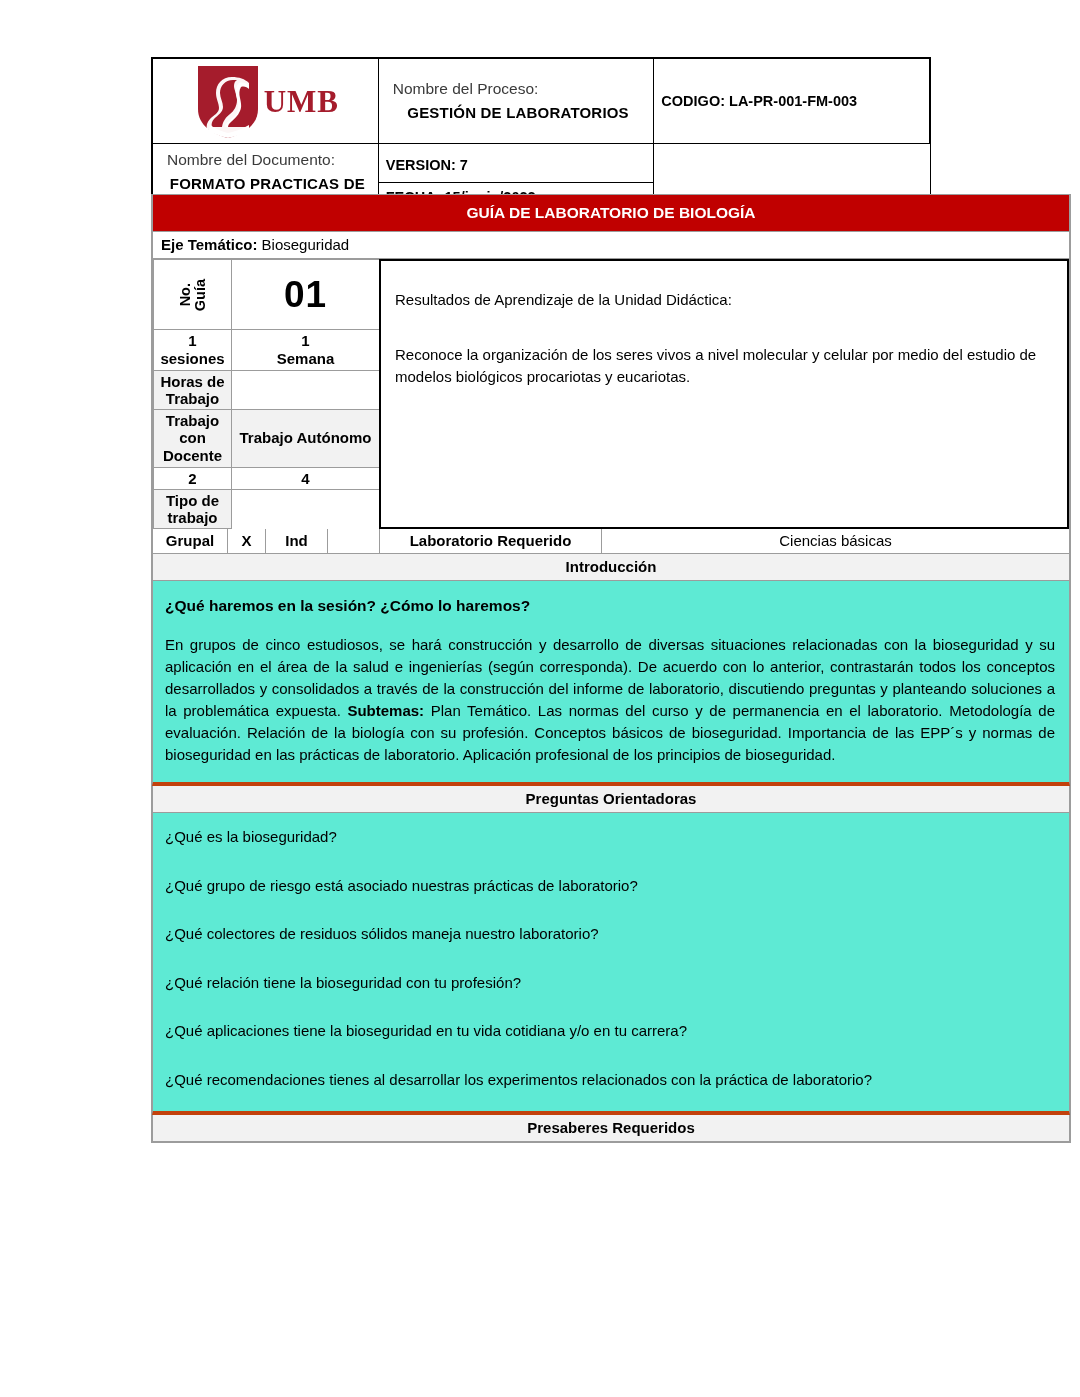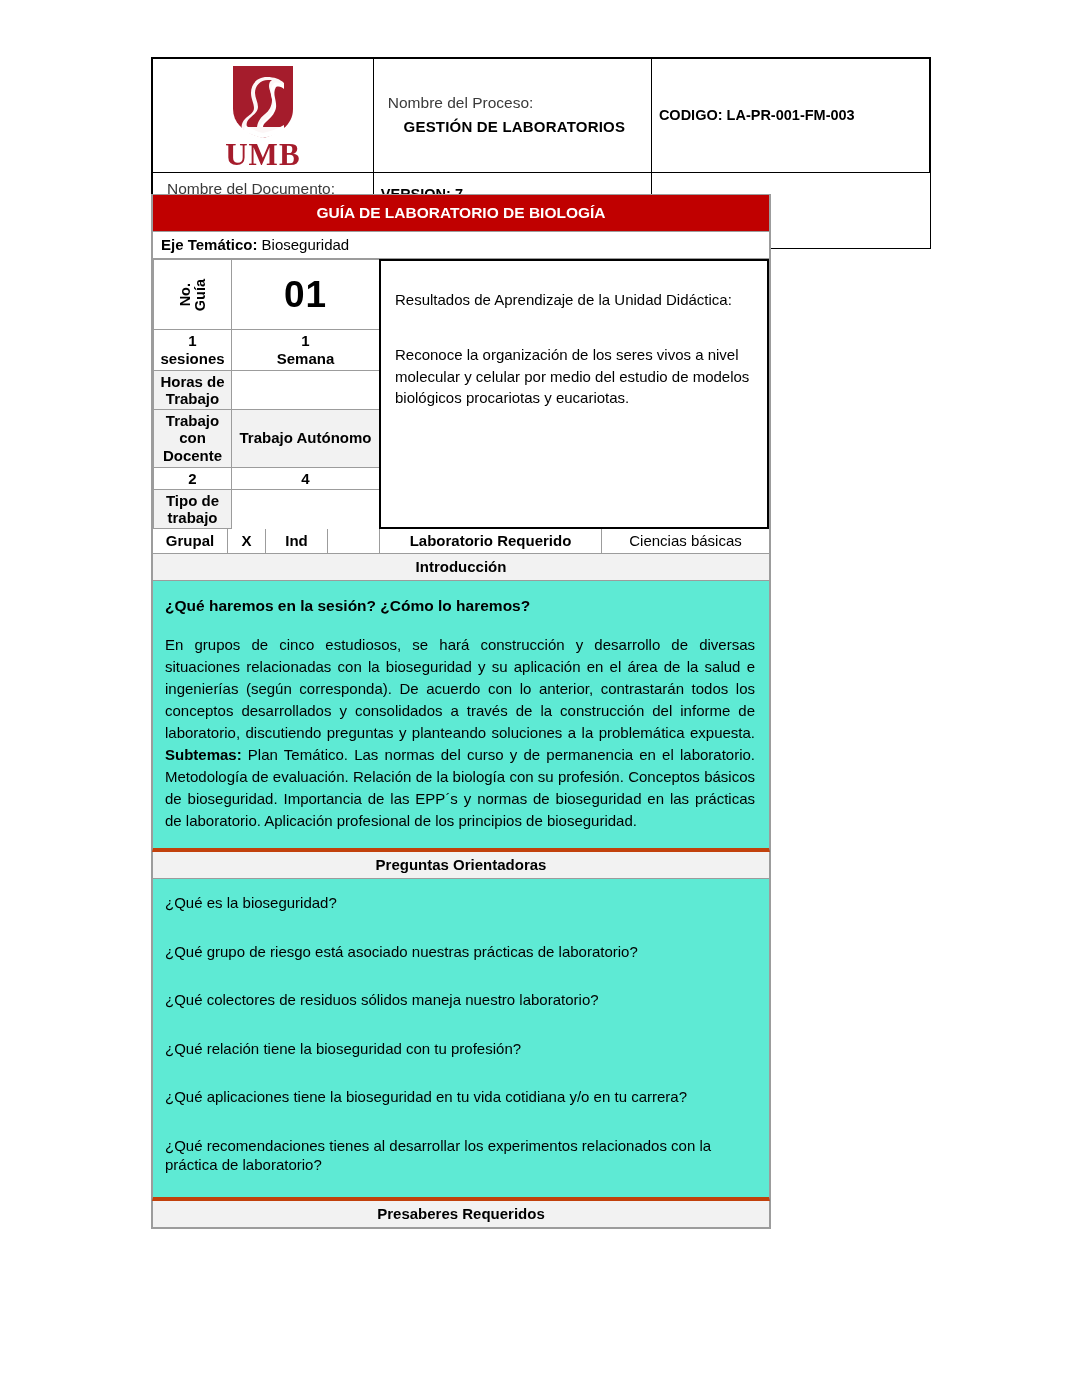--- a/index.html
+++ b/index.html
@@ -34,21 +34,21 @@
   .lh-table { display: table; width: 100%; border-collapse: collapse; }
   .lh-row { display: table-row; }
   .lh-cell { display: table-cell; border: 1.3px solid #000; vertical-align: middle; }
 
   .logo-cell {
     width: 136px;
     text-align: center;
     vertical-align: middle;
     padding: 4px 2px 2px 2px;
   }
-  .logo-wrap { display: flex; flex-direction: column; align-items: center; justify-content: center; }
+  .logo-wrap { display: flex; flex-direction: row; align-items: center; justify-content: center; }
   .logo-mark { line-height: 0; }
   .logo-word {
     font-family: "Liberation Serif", serif;
     font-weight: bold;
     font-size: 31px;
     letter-spacing: 1px;
     color: #A51C2C;
     margin-top: -2px;
     line-height: 1;
   }
@@ -68,21 +68,21 @@
   }
 
   .meta-cell { width: 186px; padding: 5px 7px; }
   .meta-text { font-size: 14.5px; font-weight: bold; line-height: 1.25; }
 
   
   .guide {
     position: absolute;
     left: 151px;
     top: 194px;
-    width: 620px;
+    width: 920px;
     border: 1px solid #9c9c9c;
     border-top: none;
   }
   .gtitle {
     background: #C00000;
     color: #ffffff;
     text-align: center;
     font-weight: bold;
     font-size: 15.5px;
     line-height: 1.38;

